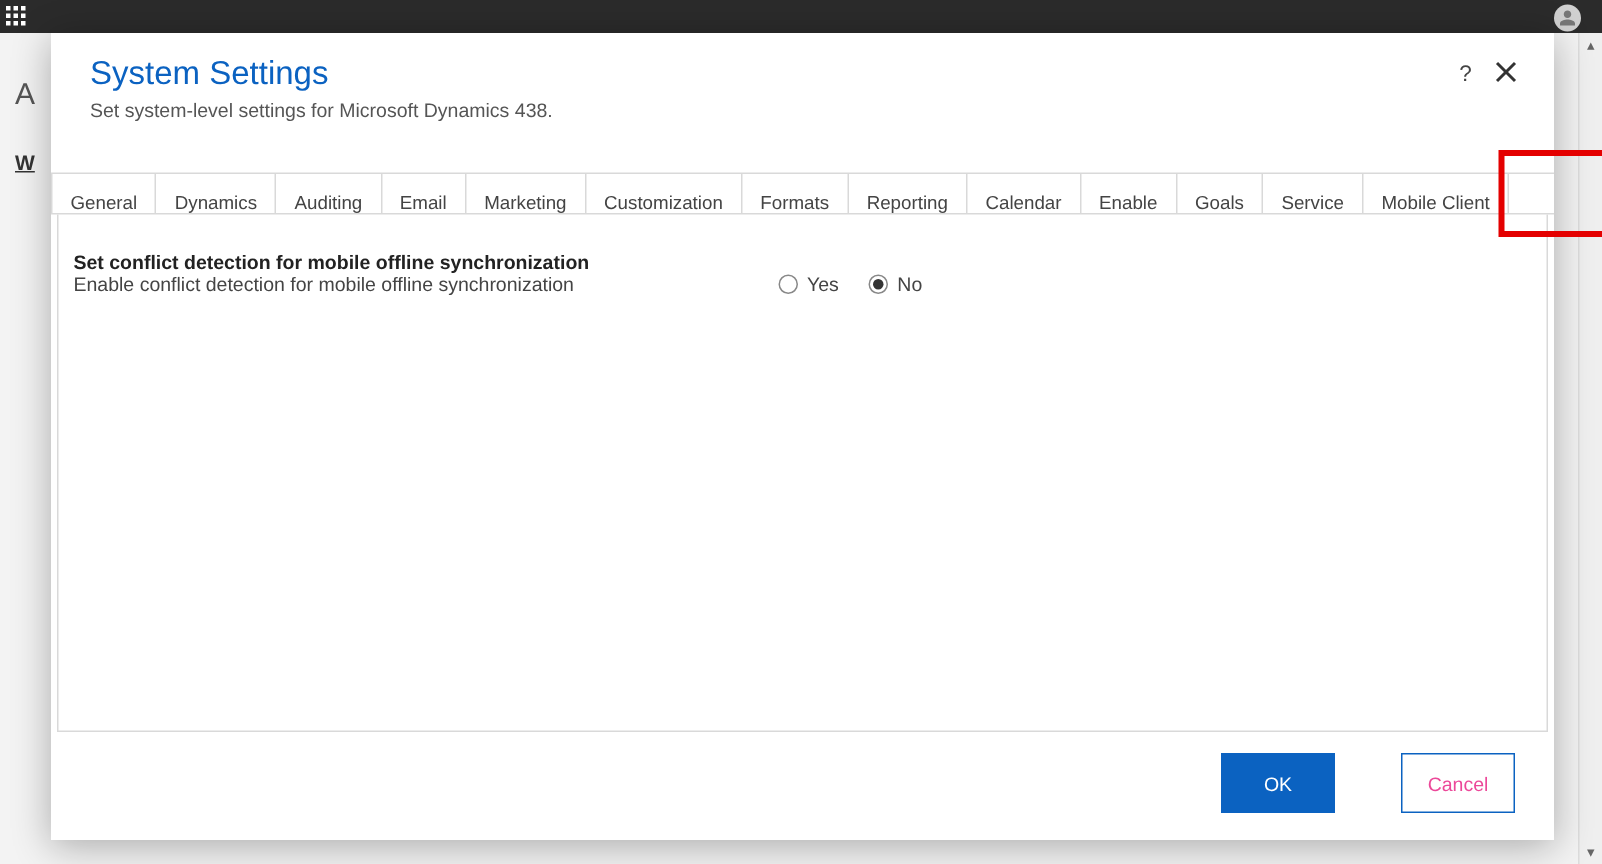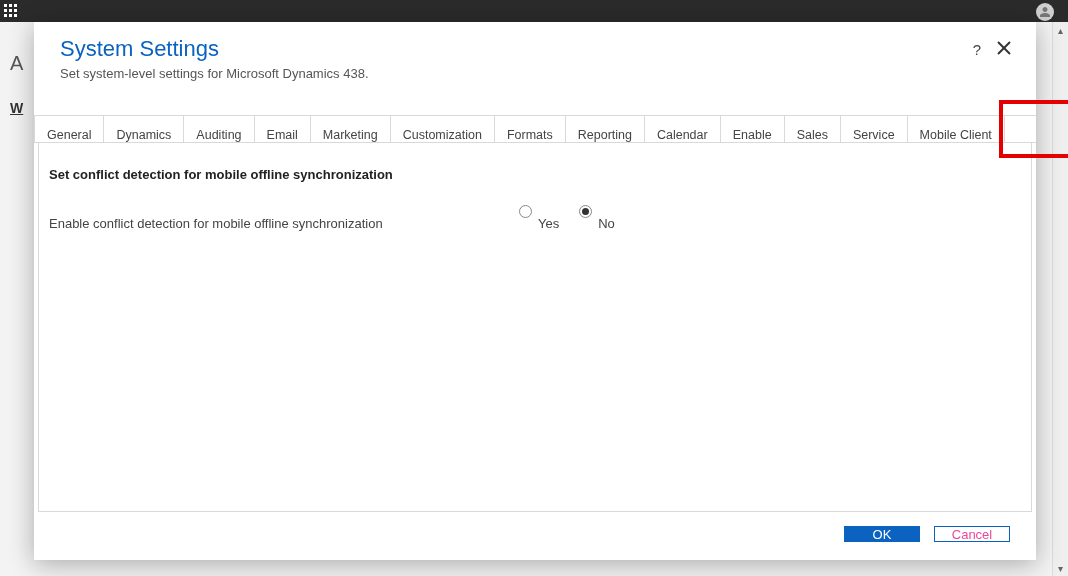--- a/index.html
+++ b/index.html
@@ -31,32 +31,32 @@
 .tabstrip { display:flex; border:1px solid #d9d9d9; border-left:none; border-right:none; margin-top:26px; height:28px; font-size:12.5px; color:#444; }
 .tab { padding:0 12px; display:flex; align-items:flex-end; border-right:1px solid #d9d9d9; cursor:pointer; white-space:nowrap; position:relative;}
 .tab:first-child{ border-left:1px solid #d9d9d9;}
 .tab:last-child{ border-right:1px solid #d9d9d9;}
 
 
 .highlight-box { position:absolute; border:4px solid #e40000; pointer-events:none; }
 
 
 .content-panel { flex:1; margin:0 4px; border-left:1px solid #d9d9d9; border-right:1px solid #d9d9d9; border-bottom:1px solid #d9d9d9; padding:24px 10px 10px 10px; position:relative;}
-.section-title { font-size:13px; font-weight:600; color:#222; margin-bottom:10px;}
+.section-title { font-size:13px; font-weight:600; color:#222; margin-bottom:0;}
 .field-row { display:flex; align-items:flex-end; font-size:13px; color:#444;}
 .field-label { width:470px;}
 .radio-group { display:flex; gap:20px; align-items:center;}
 .radio { display:inline-flex; align-items:center; gap:6px; cursor:pointer;}
 .radio .circle { width:13px; height:13px; border-radius:50%; border:1px solid #888; display:flex; align-items:center; justify-content:center; background:#fff;}
 .radio.selected .circle::after { content:""; width:7px; height:7px; border-radius:50%; background:#333;}
-.radio .lbl { font-size:13px; color:#444;margin-top:24px;}
+.radio .lbl { font-size:13px; color:#444;}
 
 
 .footer { padding:14px 26px 18px 26px; display:flex; justify-content:flex-end; gap:14px;}
-.btn { min-width:76px; height:16px; font-size:13px; display:flex; align-items:center; justify-content:center; cursor:pointer; border:1px solid transparent;}
+.btn { min-width:76px; height:40px; font-size:13px; display:flex; align-items:center; justify-content:center; cursor:pointer; border:1px solid transparent;margin-left:30px;}
 .btn-primary { background:#0b62c1; color:#fff;}
 .btn-secondary { background:#fff; color:#ec4899; border:1px solid #0b62c1;}
 
 </style>
 </head>
 <body>
 
 <div class="bg-topbar">
   <div class="waffle">
     <span></span>
@@ -120,21 +120,21 @@
     <div class="tab">
         <span>Reporting</span>
       </div>
     <div class="tab">
         <span>Calendar</span>
       </div>
     <div class="tab">
         <span>Enable</span>
       </div>
     <div class="tab">
-        <span>Sales</span>
+        <span>Goals</span>
       </div>
     <div class="tab">
         <span>Service</span>
       </div>
     <div class="tab" id="tab-mobile">
         <span>Mobile Client</span>
       </div>
 
   </div>
 

